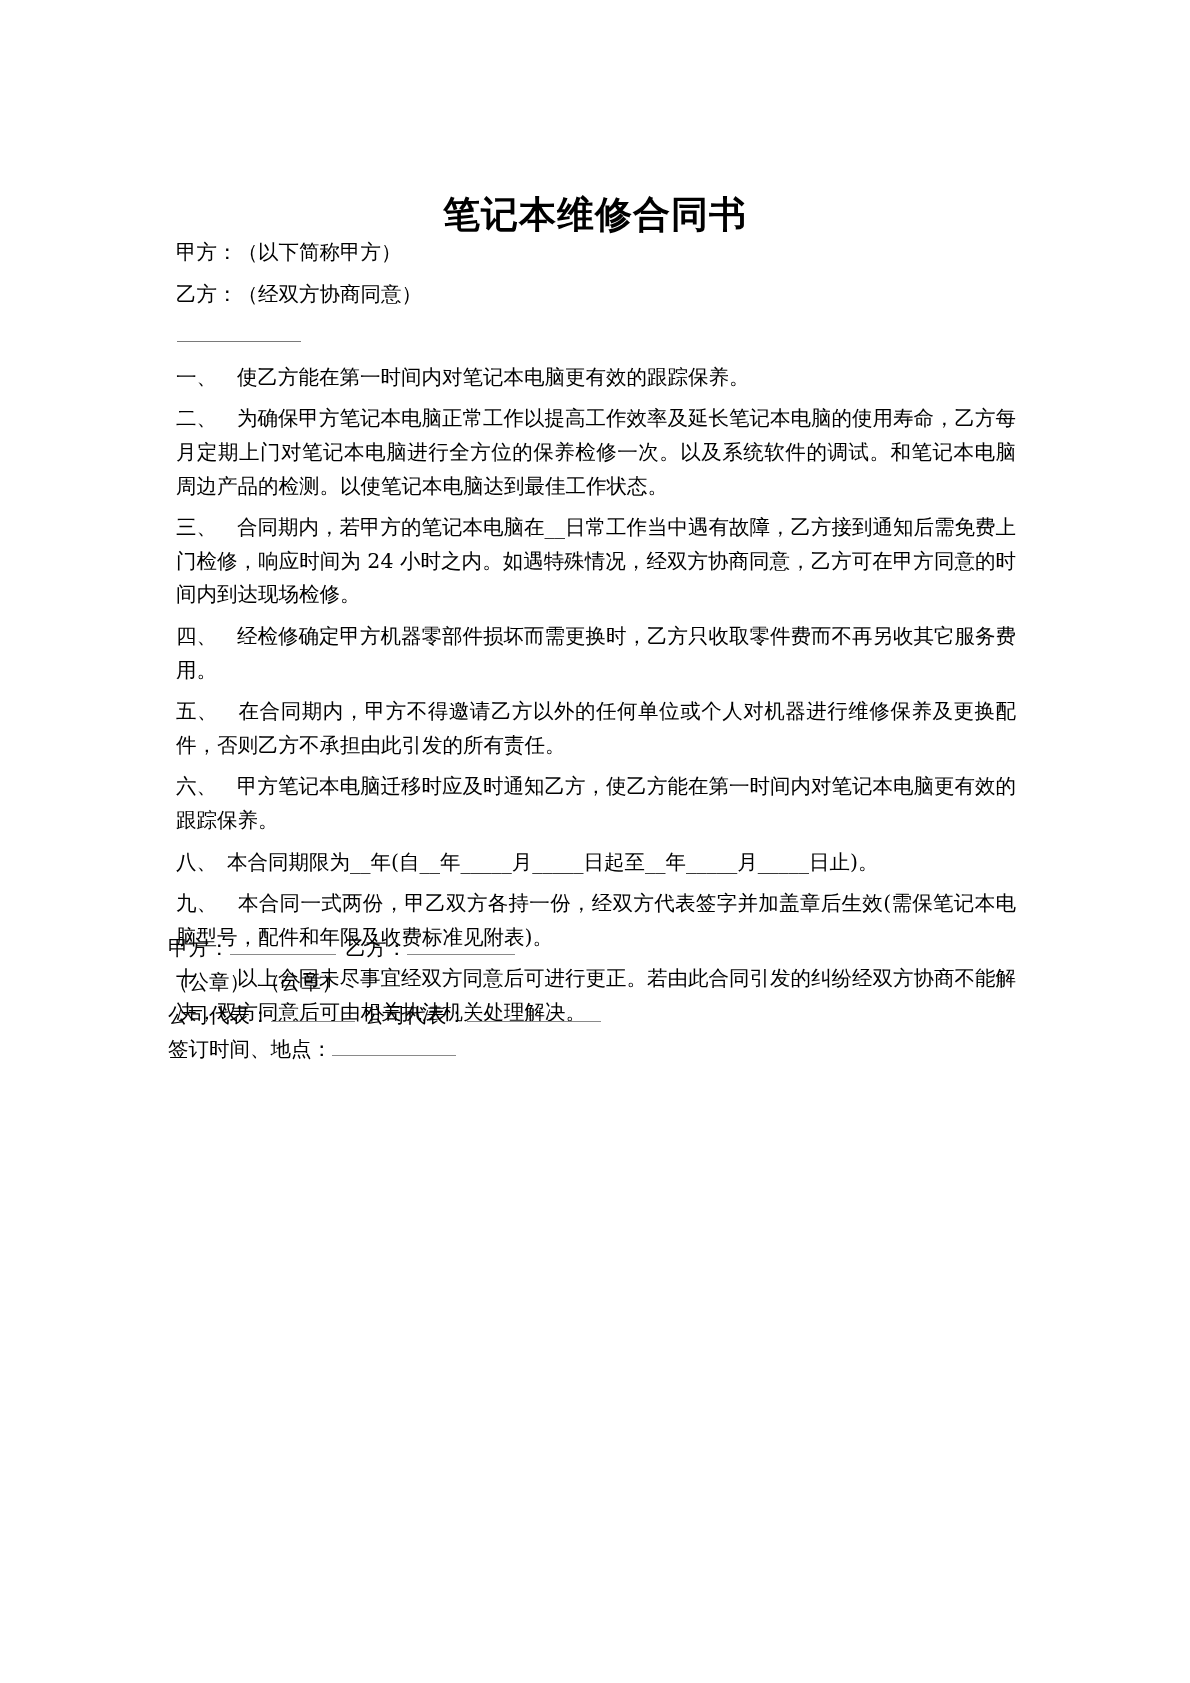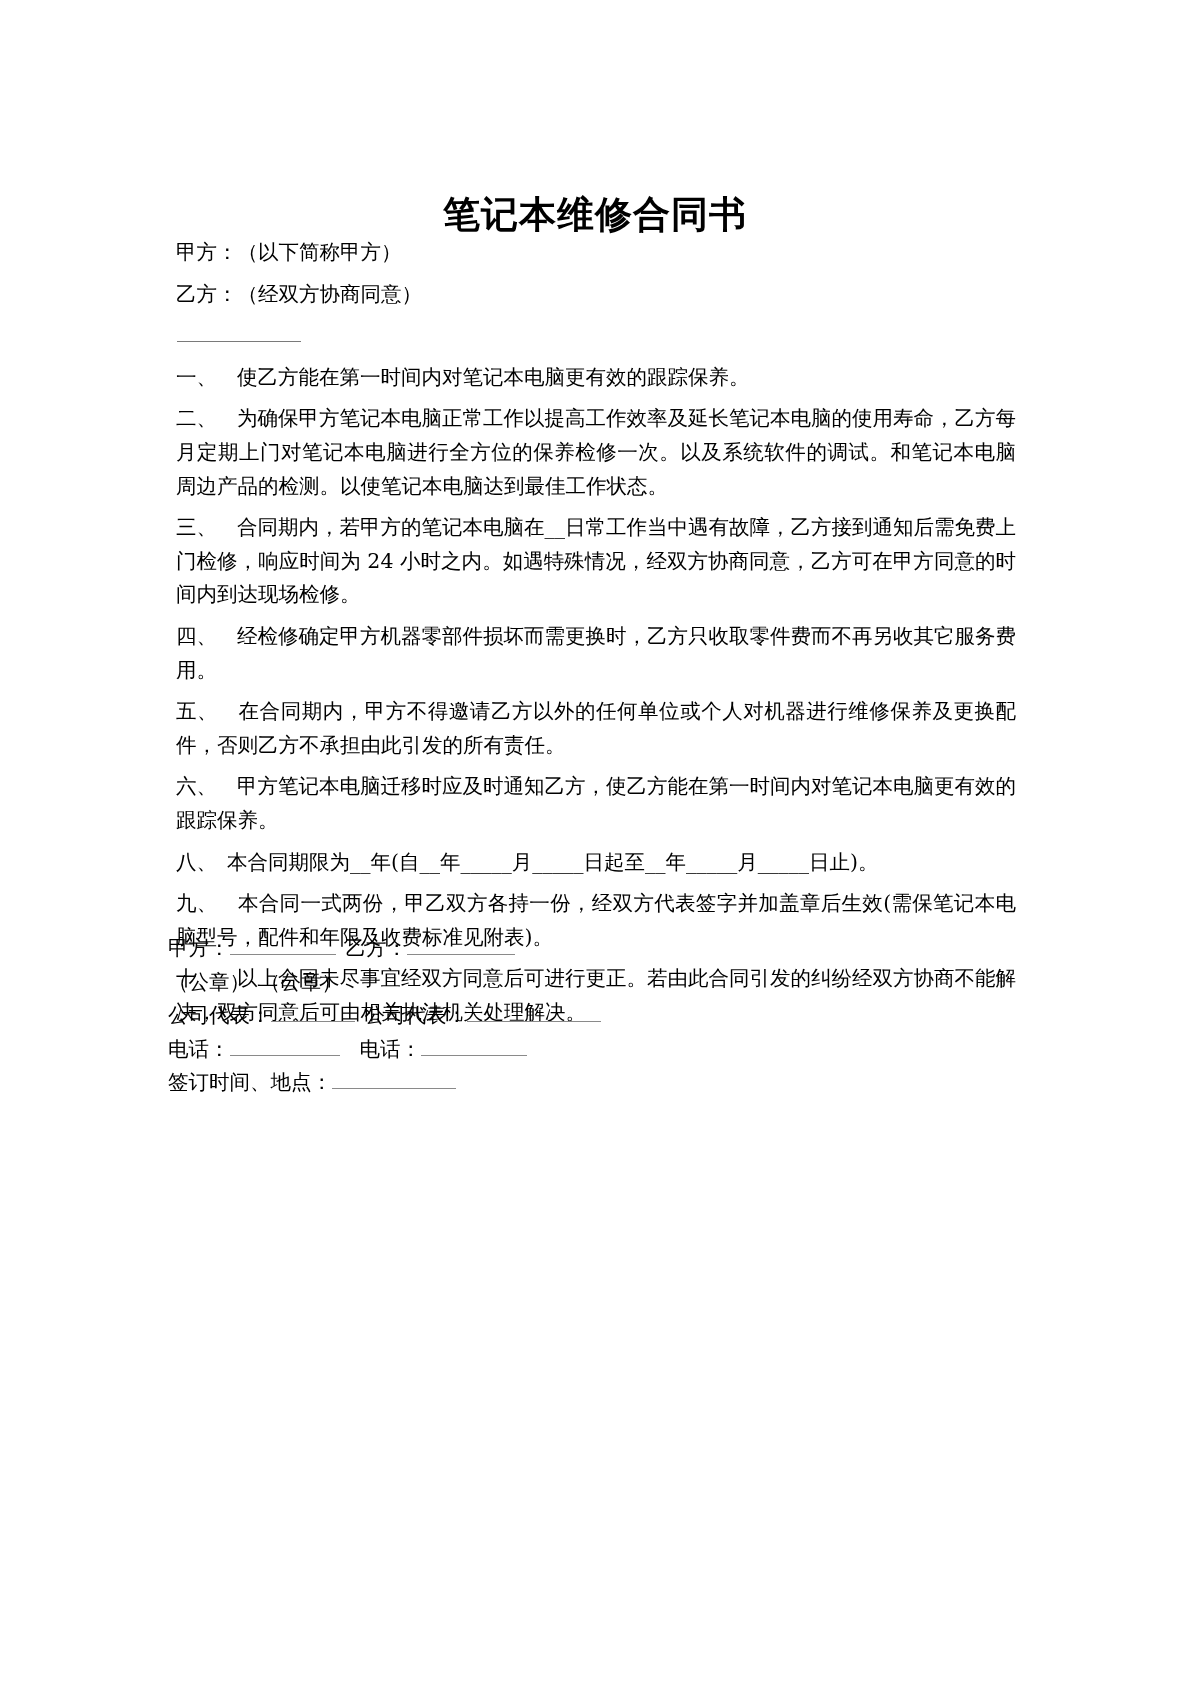--- a/index.html
+++ b/index.html
@@ -131,20 +131,19 @@
 
   <div class="sign-block">
 
     <div class="sign-row"><span class="sign-label">甲方：</span><span class="ul u-jia-party"></span><span class="gap-sm"></span><span class="sign-label">乙方：</span><span class="ul u-yi-party"></span></div>
 
     <div class="sign-row"><span>（公章）</span><span class="gap-sm"></span><span>（公章）</span></div>
 
     <div class="sign-row"><span class="sign-label">公司代表：</span><span class="ul u-jia-rep"></span><span class="gap-sm"></span><span class="sign-label">公司代表：</span><span class="ul u-yi-rep"></span></div>
 
 
-    <div class="sign-row"><span class="sign-label">电话：</span><span class="ul u-jia-tel"></span><span class="gap-md"></span><span class="sign-label">电话：</span><span class="ul u-yi-tel"></span></div>
 
 
     <div class="sign-row"><span class="sign-label">签订时间、地点：</span><span class="ul u-signtime"></span></div>
 
   </div>
 
 </div>
 
 </body></html>

